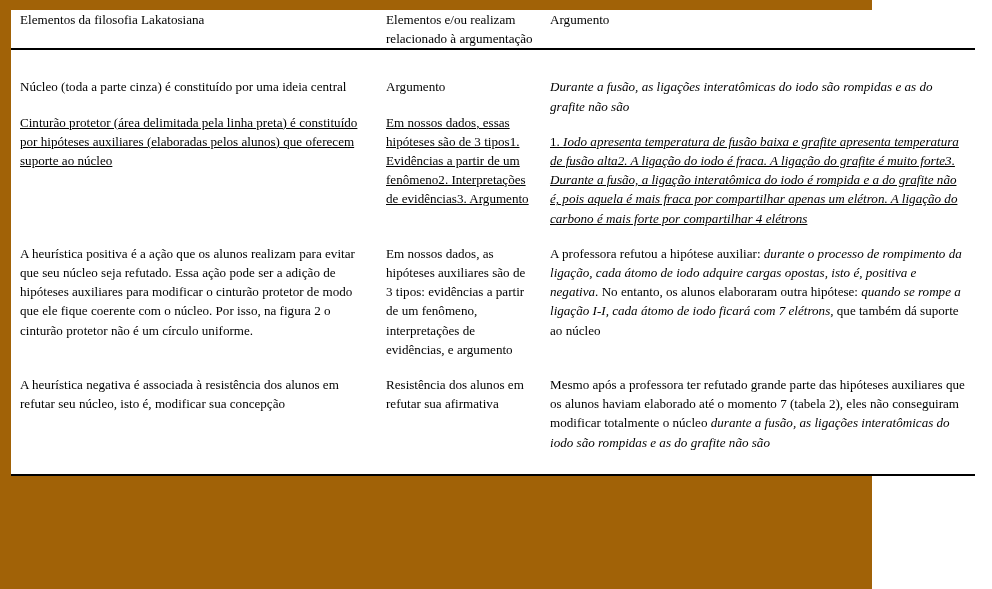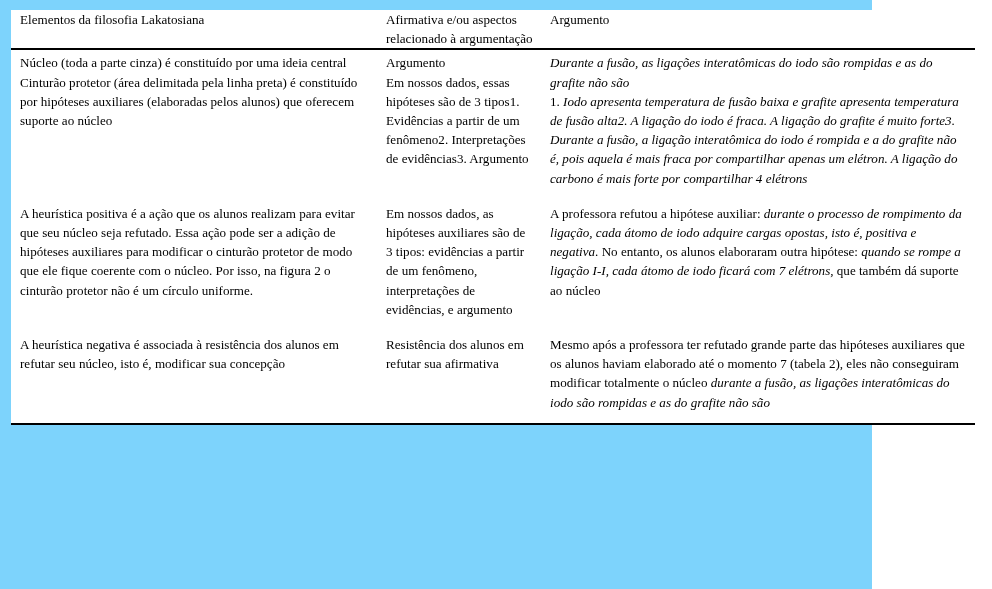--- a/index.html
+++ b/index.html
@@ -14,21 +14,21 @@
     overflow: hidden;
     font-family: "Liberation Serif", "DejaVu Serif", serif;
     color: #000000;
     -webkit-font-smoothing: antialiased;
   }
 
   .page {
     position: relative;
     width: 872px;
     height: 589px;
-    background: #7dd3fc;
+    background: #a16207;
   }
 
   
   .table-wrap {
     position: absolute;
     left: 11px;
     top: 10px;
     width: 964px;
   }
 
@@ -75,30 +75,30 @@
     font-size: 13.1px;
     line-height: 19.2px;
     padding-top: 8px;
     padding-bottom: 10px;
   }
 
   .para {
     margin: 0;
     text-align: left;
   }
-  .para + .para { margin-top: 0; }
+  .para + .para { margin-top: 16px; text-decoration: underline; }
 
   .it { font-style: italic; }
   .ro { font-style: normal; }
 
   
-  .row-body .cell { padding-top: 3px; }
+  .row-body .cell { padding-top: 27px; }
   .row-1 .cell { padding-bottom: 0; }
   .row-2 .cell { padding-top: 16px; }
-  .row-3 .cell { padding-top: 16px; padding-bottom: 11px; }
+  .row-3 .cell { padding-top: 16px; padding-bottom: 22px; }
 
   
   .head-row td { padding-top: 9px; padding-bottom: 9px; }
 </style>
 </head>
 <body>
 
 <div class="page">
   <div class="table-wrap">
     <table class="lakatos">
@@ -106,21 +106,21 @@
         <col class="c1">
         <col class="c2">
         <col class="c3">
       </colgroup>
       <thead>
         <tr class="head-row rule-mid">
           <td class="head-cell cell col1 rule-top">
             <p class="para">Elementos da filosofia Lakatosiana</p>
           </td>
           <td class="head-cell cell col2 rule-top">
-            <p class="para">Afirmativa e/ou aspectos relacionado à argumentação</p>
+            <p class="para">Elementos e/ou realizam relacionado à argumentação</p>
           </td>
           <td class="head-cell cell col3 rule-top">
             <p class="para">Argumento</p>
           </td>
         </tr>
       </thead>
       <tbody>
 
         <tr class="row-body row-1">
           <td class="cell col1">

